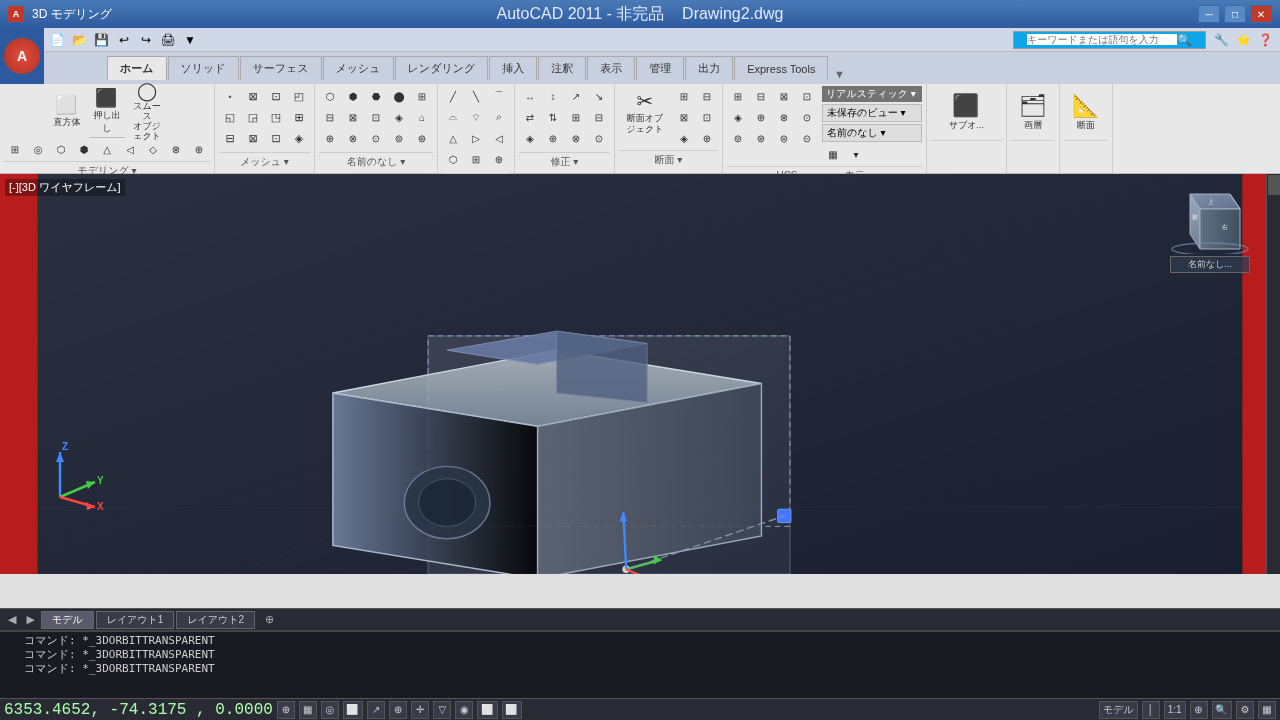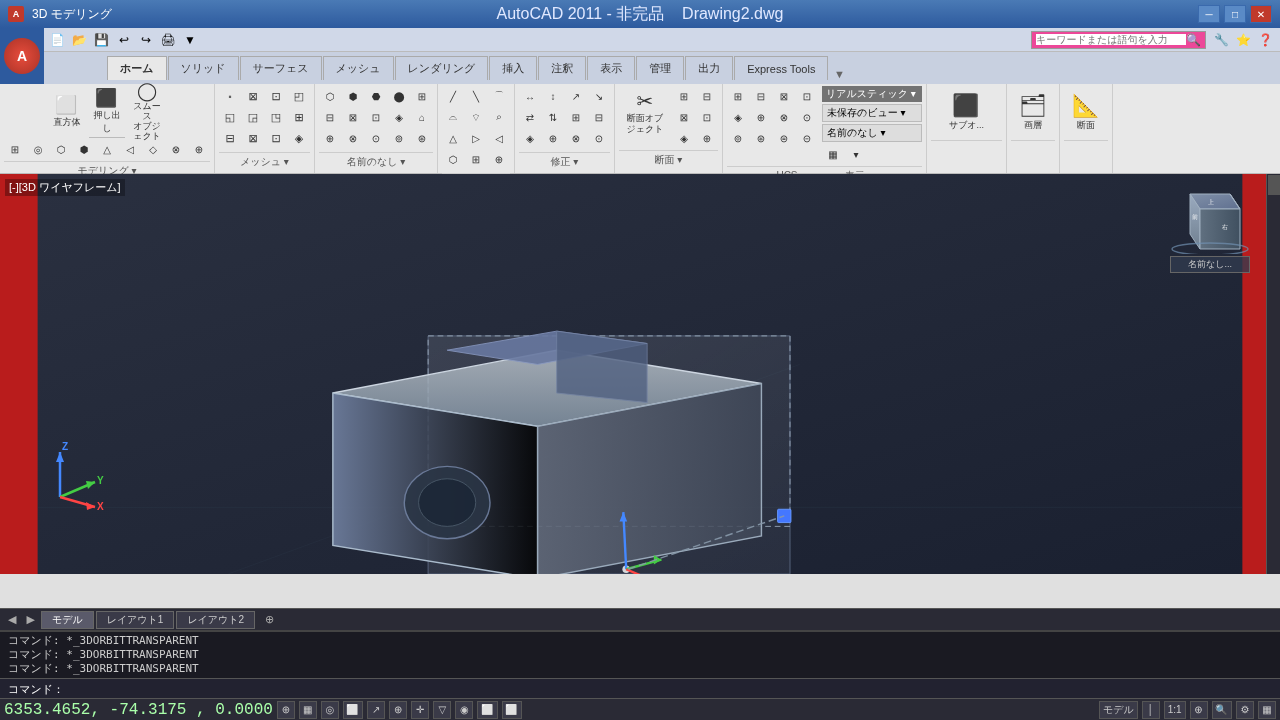--- a/index.html
+++ b/index.html
@@ -85,21 +85,21 @@
     }
     .layout-tab.active { background: #5a5a6a; color: #fff; }
     .layout-nav { color: #aaa; cursor: pointer; padding: 0 4px; }
 
     
     #cmdline {
       height: 68px; background: #1a1a22; border-top: 2px solid #444;
     }
     #cmd-history {
       height: 46px; overflow: hidden; padding: 2px 8px;
-      color: #ccc; font-size: 11px; font-family: monospace;
+      color: #ccc; font-size: 11px; font-family: monospace; margin-left: 16px;
     }
     .cmd-line { height: 14px; line-height: 14px; }
     #cmd-input-row {
       height: 22px; background: #222230; border-top: 1px solid #555;
       display: flex; align-items: center; padding: 0 8px;
       color: #fff; font-size: 11px; font-family: monospace;
     }
 
     
     #statusbar {
@@ -146,21 +146,21 @@
       <div id="quick-access">
         <button class="qa-btn">📄</button>
         <button class="qa-btn">📂</button>
         <button class="qa-btn">💾</button>
         <button class="qa-btn">↩</button>
         <button class="qa-btn">↪</button>
         <button class="qa-btn">🖨</button>
         <button class="qa-btn">▼</button>
         <div style="flex:1;"></div>
 
-        <div style="display:flex;align-items:center;background:#ec4899;border:1px solid #999;height:18px;padding:0 4px;margin-right:4px;">
+        <div style="display:flex;align-items:center;background:#0ea5e9;border:1px solid #999;height:18px;padding:0 13px;margin-right:4px;">
           <input style="border: none; outline: none; font-size: 10px; width: 150px; color: rgb(136, 136, 136);" placeholder="キーワードまたは語句を入力">
           <span style="font-size:12px;cursor:pointer;">🔍</span>
         </div>
         <button class="qa-btn">🔧</button>
         <button class="qa-btn">⭐</button>
         <button class="qa-btn">❓</button>
       </div>
 
       <div id="tabs">
         <div class="ribbon-tab active">ホーム</div>
@@ -535,24 +535,20 @@
     <div class="layout-tab">レイアウト2</div>
     <span class="layout-nav" style="margin-left:4px;">⊕</span>
   </div>
 
   <div id="cmdline">
     <div id="cmd-history">
       <div class="cmd-line">コマンド:  *_3DORBITTRANSPARENT</div>
       <div class="cmd-line">コマンド:  *_3DORBITTRANSPARENT</div>
       <div class="cmd-line">コマンド:  *_3DORBITTRANSPARENT</div>
     </div>
-    <div id="cmd-input-row">
-      <span>コマンド：</span>
-      <input type="text" style="background: transparent; border: none; outline: none; color: rgb(255, 255, 255); font-family: monospace; font-size: 11px; flex: 1 1 0%; margin-left: 4px;">
-    </div>
   </div>
 
   <div id="statusbar">
     <span class="status-coord">6353.4652, -74.3175 , 0.0000</span>
     <div class="status-btn">⊕</div>
     <div class="status-btn">▦</div>
     <div class="status-btn">◎</div>
     <div class="status-btn">⬜</div>
     <div class="status-btn">↗</div>
     <div class="status-btn">⊕</div>

